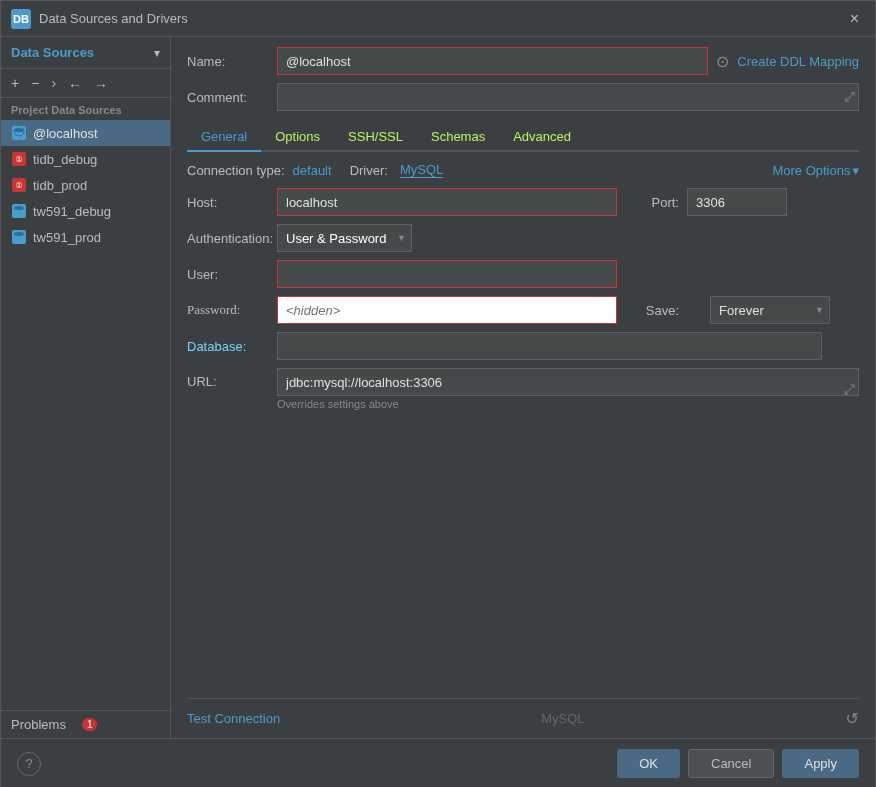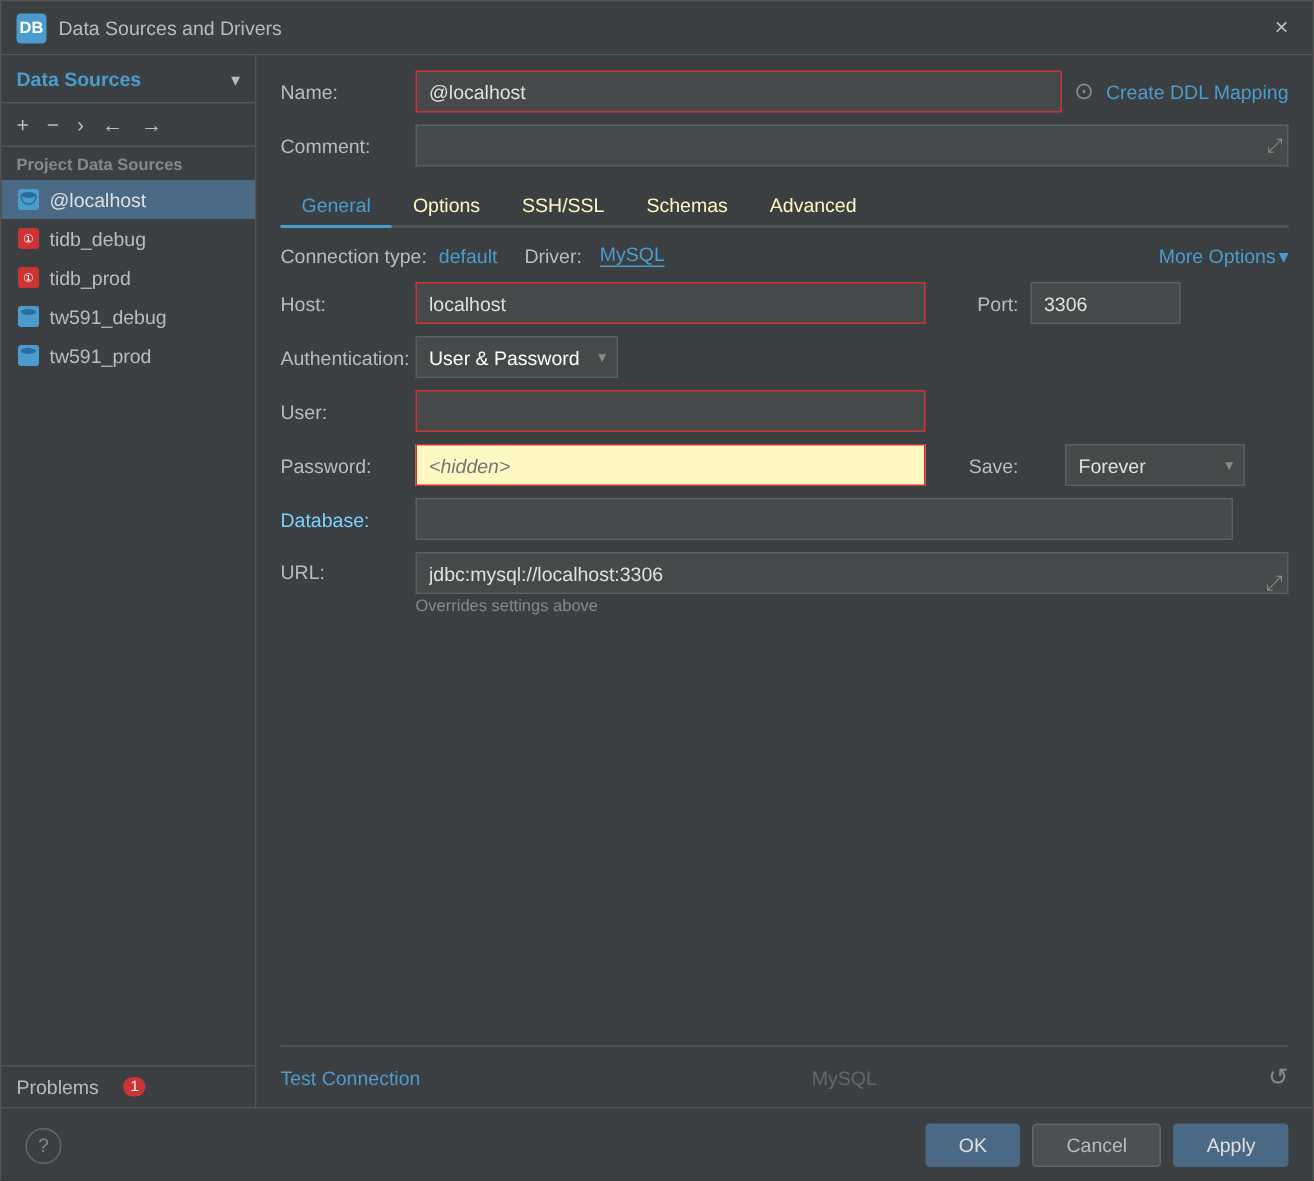--- a/index.html
+++ b/index.html
@@ -191,21 +191,21 @@
     
     .tabs {
       display: flex;
       border-bottom: 2px solid #555;
       margin-bottom: 10px;
       margin-top: 4px;
     }
     .tab {
       padding: 6px 14px;
       cursor: pointer;
-      color: #fef9c3;
+      color: #bef264;
       font-size: 13px;
       border-bottom: 2px solid transparent;
       margin-bottom: -2px;
     }
     .tab.active {
       color: #4a9ccd;
       border-bottom: 2px solid #4a9ccd;
     }
 
     
@@ -337,24 +337,25 @@
     .pass-row {
       display: flex;
       align-items: center;
       margin-bottom: 8px;
     }
     .pass-label {
       width: 90px;
       color: #bbb;
       font-size: 13px;
       flex-shrink: 0;
+      font-family: Liberation Serif, serif;
     }
     .pass-input {
       width: 340px;
-      background: #fef9c3;
+      background: #ffffff;
       border: 1.5px solid #cc3333;
       color: #888;
       padding: 4px 8px;
       font-size: 13px;
       outline: none;
       height: 28px;
       font-style: italic;
     }
     .save-label {
       width: 50px;

